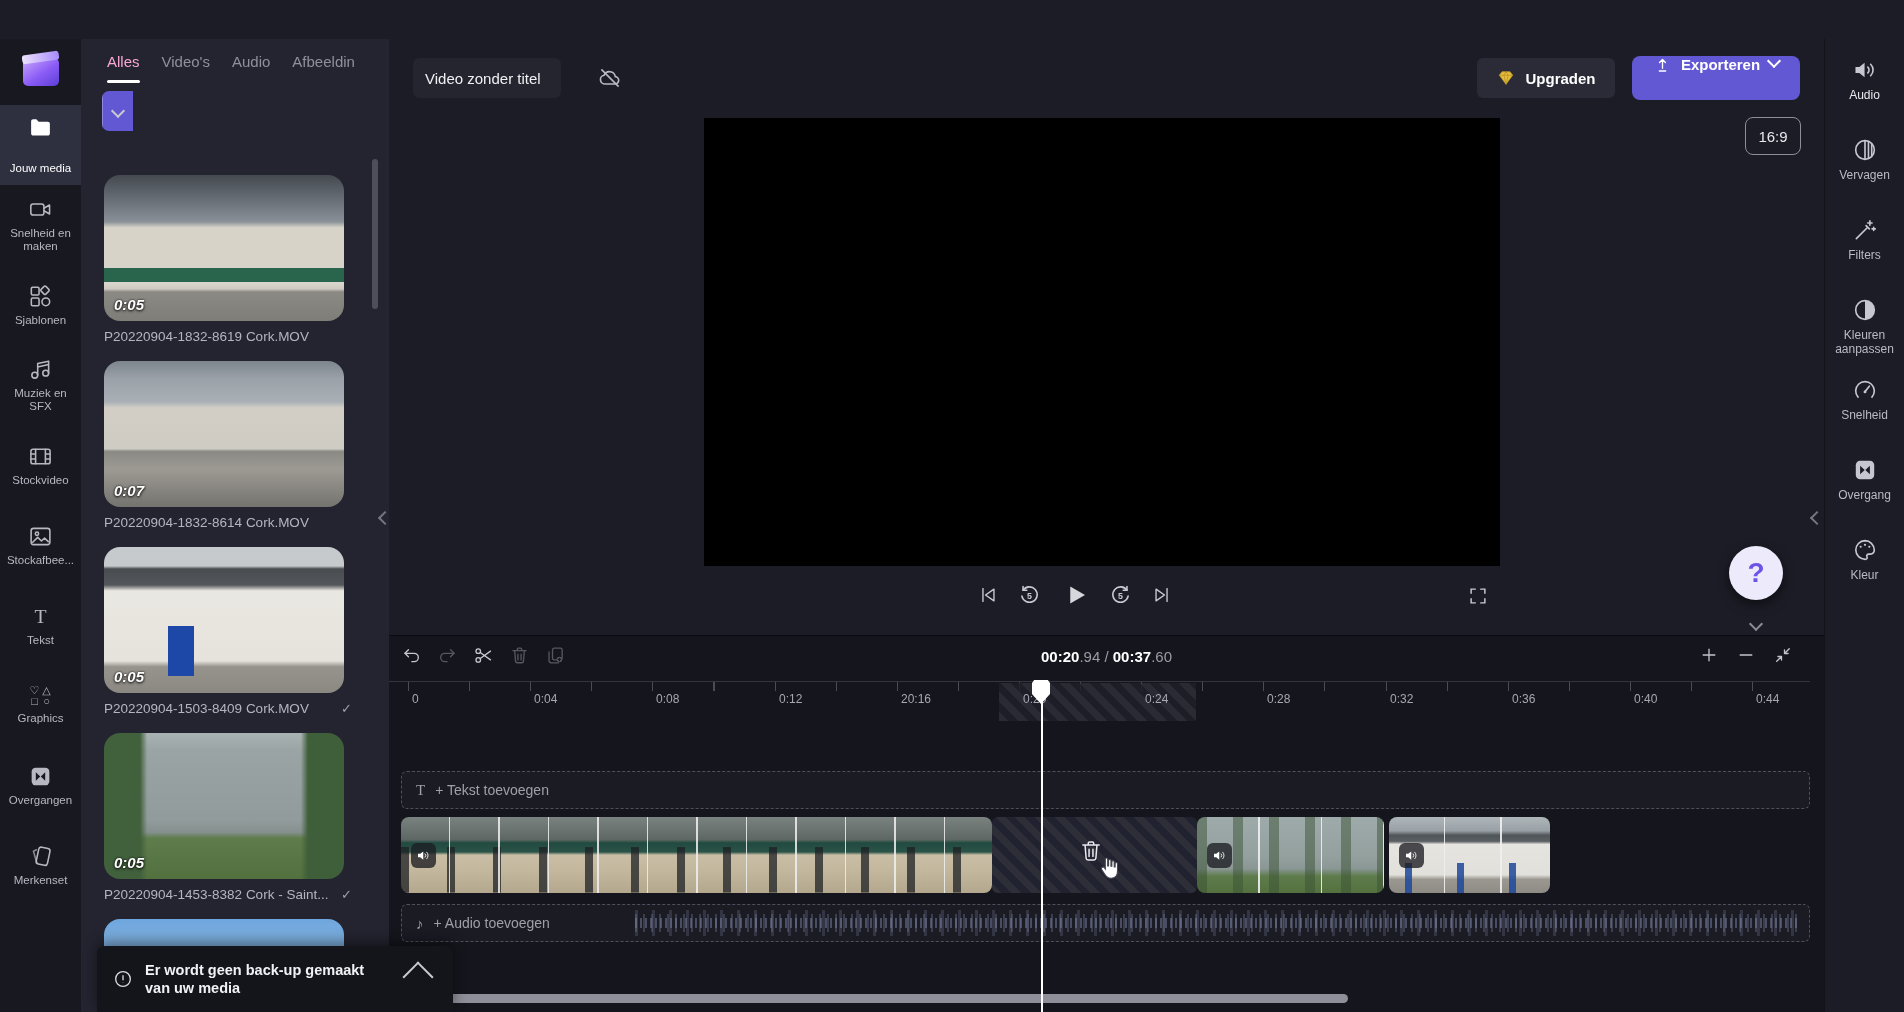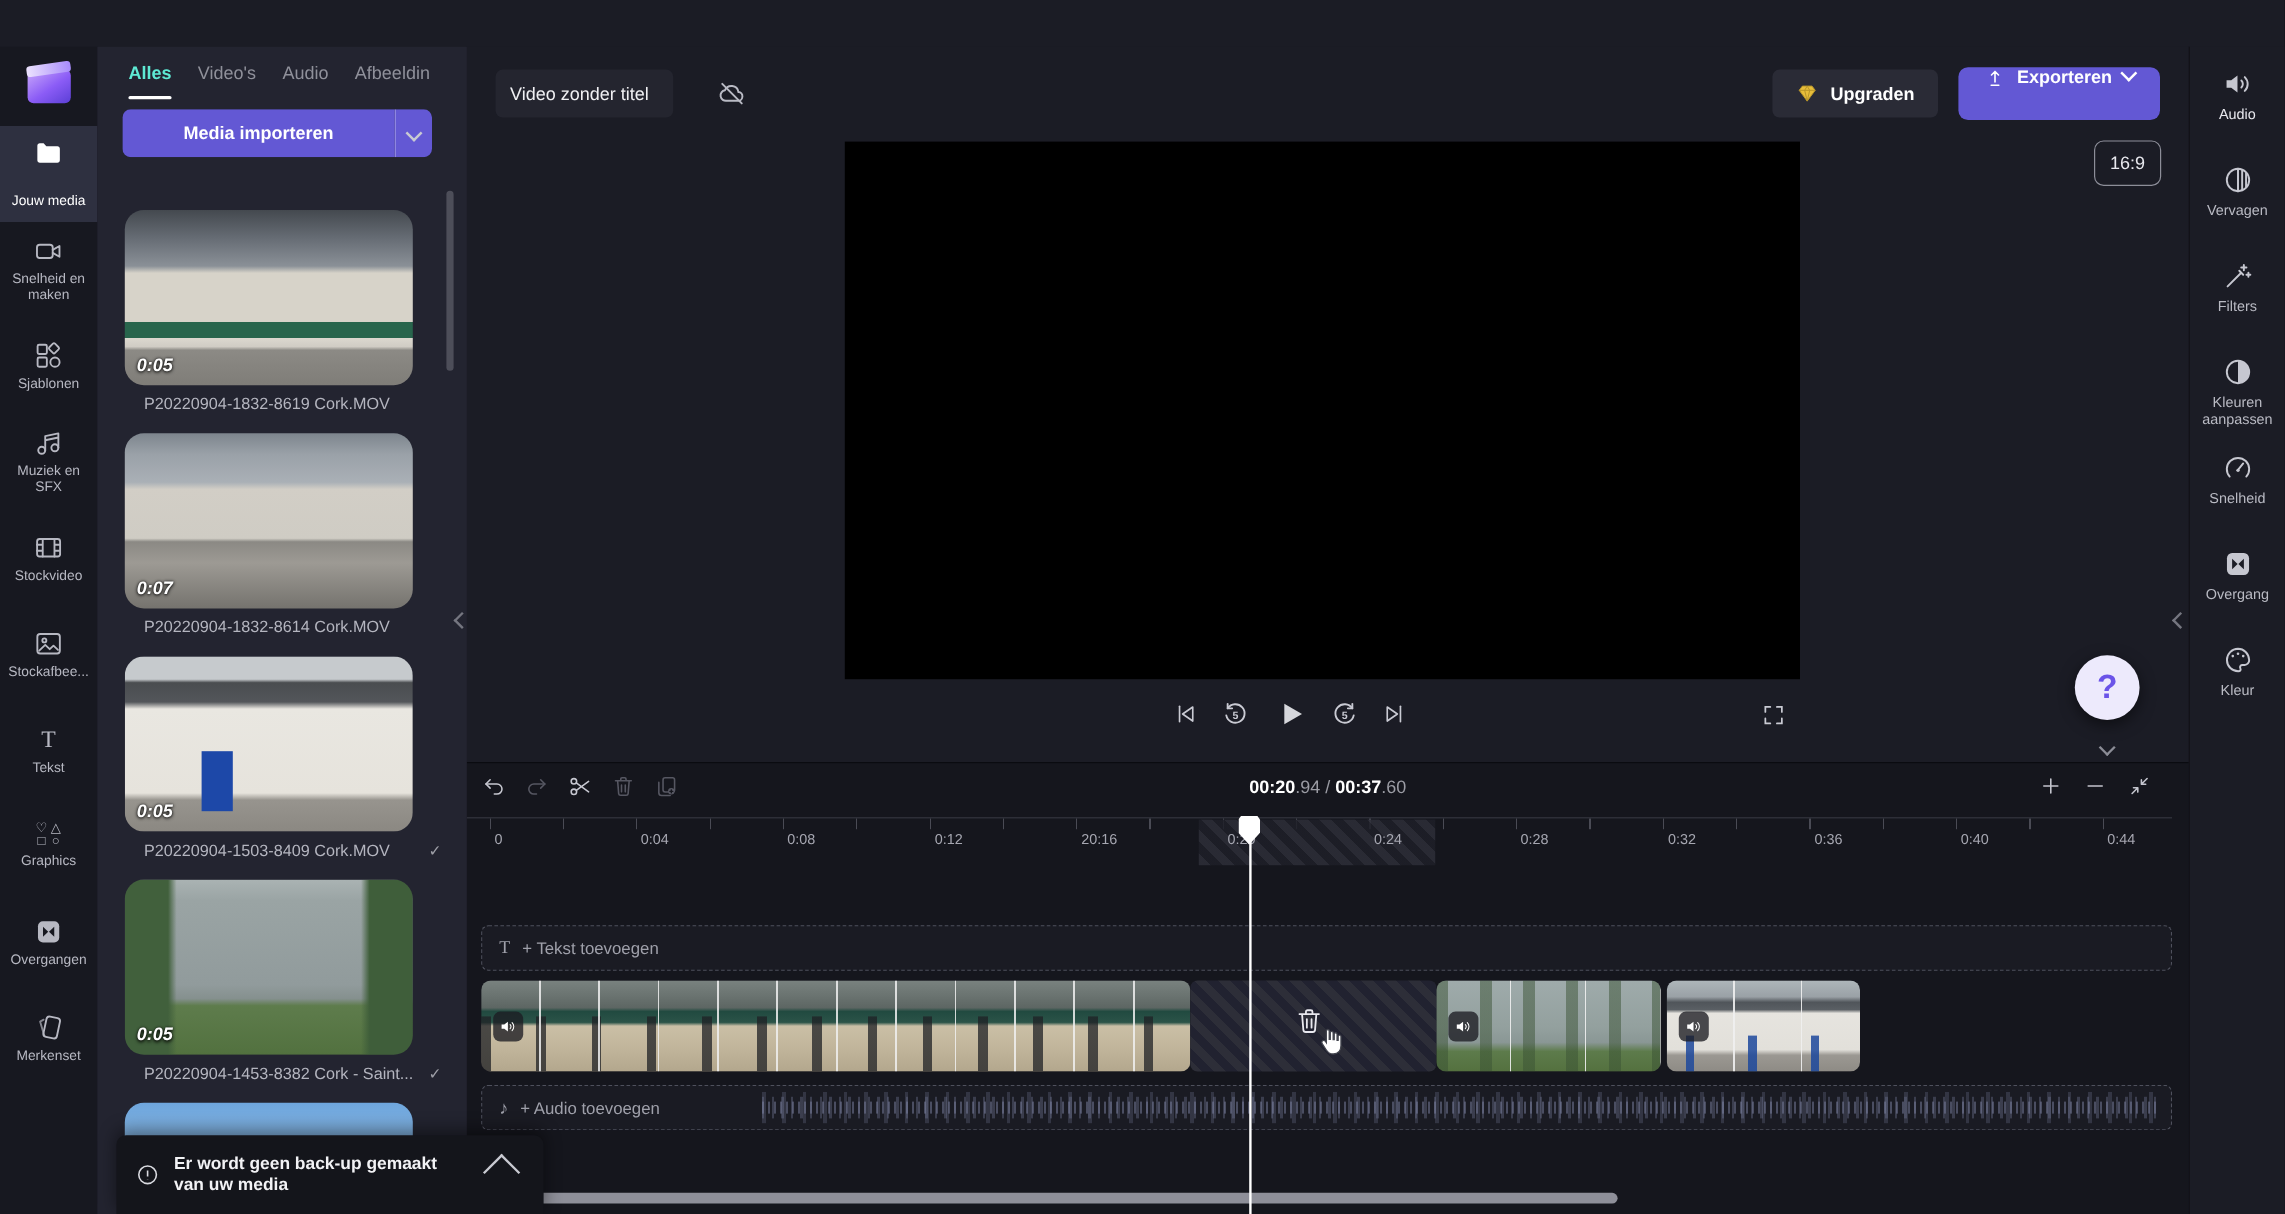--- a/index.html
+++ b/index.html
@@ -23,30 +23,30 @@
   .nav-item{width:81px;min-height:80px;display:flex;flex-direction:column;align-items:center;justify-content:center;gap:5px;color:#b7b8c2;cursor:pointer;}
   .nav-item.active{background:#2e3040;color:#ffffff;gap:21px;}
   .nav-item .nlabel{font-size:11.5px;line-height:13px;text-align:center;padding:0 3px;}
   .nav-item svg{width:25px;height:25px;stroke:currentColor;stroke-width:1.5;fill:none;stroke-linecap:round;stroke-linejoin:round;}
   .shape-grid{display:grid;grid-template-columns:12px 12px;font-size:11px;line-height:11px;text-align:center;color:currentColor;}
 
   
   .panel{position:absolute;left:81px;top:39px;width:308px;height:973px;background:#232430;z-index:15;}
   .tabs{display:flex;gap:22px;padding:14px 0 0 26px;height:30px;overflow:hidden;width:300px;}
   .tab{font-size:15px;color:#8f909a;cursor:pointer;position:relative;white-space:nowrap;padding-bottom:8px;}
-  .tab.active{color:#5eead4;font-weight:bold;text-align:right;}
+  .tab.active{color:#f9a8d4;font-weight:normal;text-align:right;}
   .tab.active::after{content:"";position:absolute;left:0;right:0;bottom:0;height:3px;border-radius:2px;background:#ffffff;}
   .import-row{display:flex;margin:8px 0 0 21px;width:258px;height:40px;border-radius:7px;overflow:hidden;}
   .import-main{flex:1;background:#6358d4;color:#fff;font-size:15px;font-weight:bold;display:flex;align-items:center;justify-content:center;cursor:pointer;}
   .import-chev{width:30px;background:#6358d4;border-left:1px solid rgba(255,255,255,.28);display:flex;align-items:center;justify-content:center;cursor:pointer;}
   .media-list{position:absolute;left:0;top:136px;width:308px;height:837px;overflow:hidden;}
   .card{margin:0 0 17px 23px;width:248px;cursor:pointer;}
   .thumb{width:240px;height:146px;border-radius:16px;position:relative;overflow:hidden;font-style:italic;}
   .dur{position:absolute;left:10px;bottom:8px;color:#fff;font-weight:bold;font-size:15px;text-shadow:0 1px 3px rgba(0,0,0,.9),0 0 2px rgba(0,0,0,.8);}
-  .cname{display:flex;margin-top:8px;width:248px;margin-left:16px;}
+  .cname{display:flex;margin-top:8px;width:248px;}
   .cname .nm{font-size:13.5px;color:#b4b5bf;white-space:nowrap;overflow:hidden;text-overflow:ellipsis;flex:1;}
   .cname .ck{font-size:13px;color:#9fa0a8;margin-left:6px;}
   .th1{background:linear-gradient(180deg,#44494f 0%,#666c74 16%,#8a9097 32%,#d7d3c9 36%,#d7d3c9 64%,#28654c 64%,#28654c 73%,#dcd8cf 73%,#d0ccc4 78%,#8c8a85 80%,#7f7d78 100%);}
   .th2{background:linear-gradient(180deg,#7d858d 0%,#9aa1a8 12%,#aab0b6 28%,#d2cec6 32%,#cfccc4 60%,#8b8984 62%,#9d9a94 74%,#75736e 100%);}
   .th3{background:linear-gradient(#1d48a8,#1d48a8) 30% 82%/26px 50px no-repeat,linear-gradient(180deg,#c6cacd 0%,#c6cacd 13%,#4a4d50 15%,#53565a 26%,#e9e7e1 30%,#e6e3dc 78%,#97948e 82%,#8b8882 100%);}
   .th4{background:linear-gradient(90deg,#41603c 0%,#41603c 15%,rgba(0,0,0,0) 18%,rgba(0,0,0,0) 82%,#3f5e3a 85%,#3f5e3a 100%),linear-gradient(180deg,#aab3b3 0%,#9aa4a4 12%,#919b9c 60%,#85908e 68%,#5e7c4c 72%,#52713f 100%);}
   .th5{background:linear-gradient(180deg,#6ea6dd 0%,#87b6e2 24%,#b9d0e8 40%,#eef2f6 58%,#d9e2ec 100%);}
   .panel-sb{position:absolute;right:11px;top:120px;width:6px;height:150px;border-radius:3px;background:#4d4e59;cursor:pointer;}
 
   
@@ -216,21 +216,20 @@
   </div>
 
   <div class="panel">
     <div class="tabs">
       <div class="tab active">Alles</div>
       <div class="tab">Video's</div>
       <div class="tab">Audio</div>
       <div class="tab">Afbeeldin</div>
     </div>
     <div class="import-row">
-      <div class="import-main">Media importeren</div>
       <div class="import-chev">
           <span class="chev down"></span>
         </div>
     </div>
 
     <div class="media-list">
       <div class="card">
         <div class="thumb th1">
           <span class="dur">0:05</span>
         </div>

